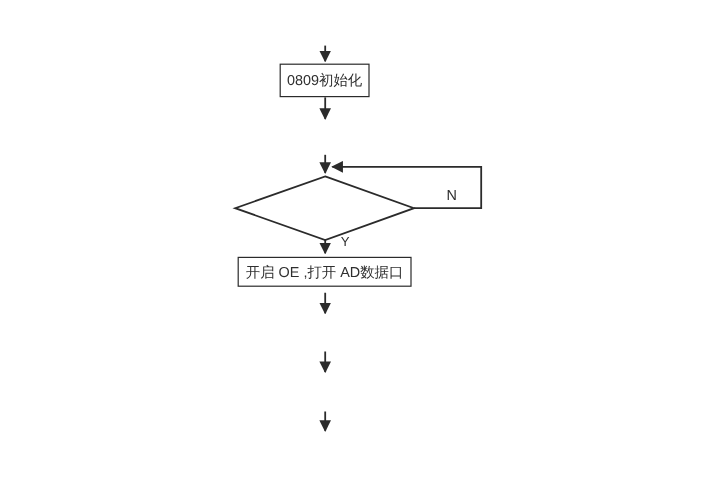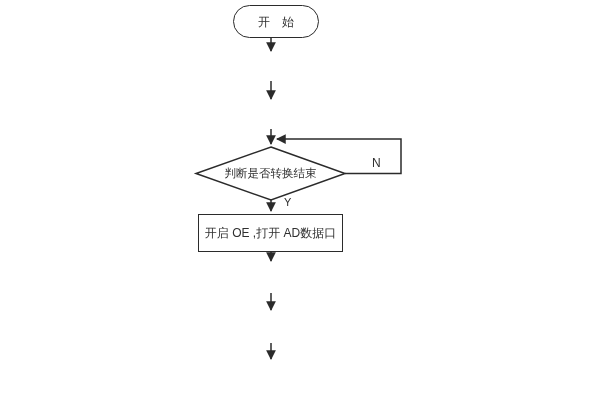--- a/index.html
+++ b/index.html
@@ -76,31 +76,28 @@
     <path class="connector" d="M271,81 V99" marker-end="url(#arrowhead)"></path>
     <path class="connector" d="M271,129 V144" marker-end="url(#arrowhead)"></path>
     <path class="connector" d="M271,200 V211" marker-end="url(#arrowhead)"></path>
     <path class="connector" d="M271,244 V261" marker-end="url(#arrowhead)"></path>
     <path class="connector" d="M271,293 V310" marker-end="url(#arrowhead)"></path>
     <path class="connector" d="M271,343 V359" marker-end="url(#arrowhead)"></path>
 
     <path class="connector" d="M345,173.5 H401 V139 H277" marker-end="url(#arrowhead)"></path>
   </svg>
 
-  <div class="node terminator" style="left:233px; top:5px; width:86px; height:33px;">
-    <span class="node-label">开　始</span>
+
+  <div class="node" style="left:233px; top:53px; width:75px; height:28px;">
+    <span class="node-label">0809初始化</span>
   </div>
 
 
 
-  <div class="node decision" style="left:196px; top:147px; width:149px; height:53px;">
-    <span class="node-label" style="font-size:11.5px;">判断是否转换结束</span>
-  </div>
-
-  <div class="node" style="left:198px; top:214px; width:145px; height:38px;justify-content:center;">
+  <div class="node" style="left:198px; top:214px; width:145px; height:25px;justify-content:center;">
     <span class="node-label">开启 OE ,打开 AD数据口</span>
   </div>
 
 
 
 
   <div class="branch-label" style="left:372px; top:157px;">N</div>
   <div class="branch-label" style="left:284px; top:197px; font-size:11px;">Y</div>
 
 </div>

